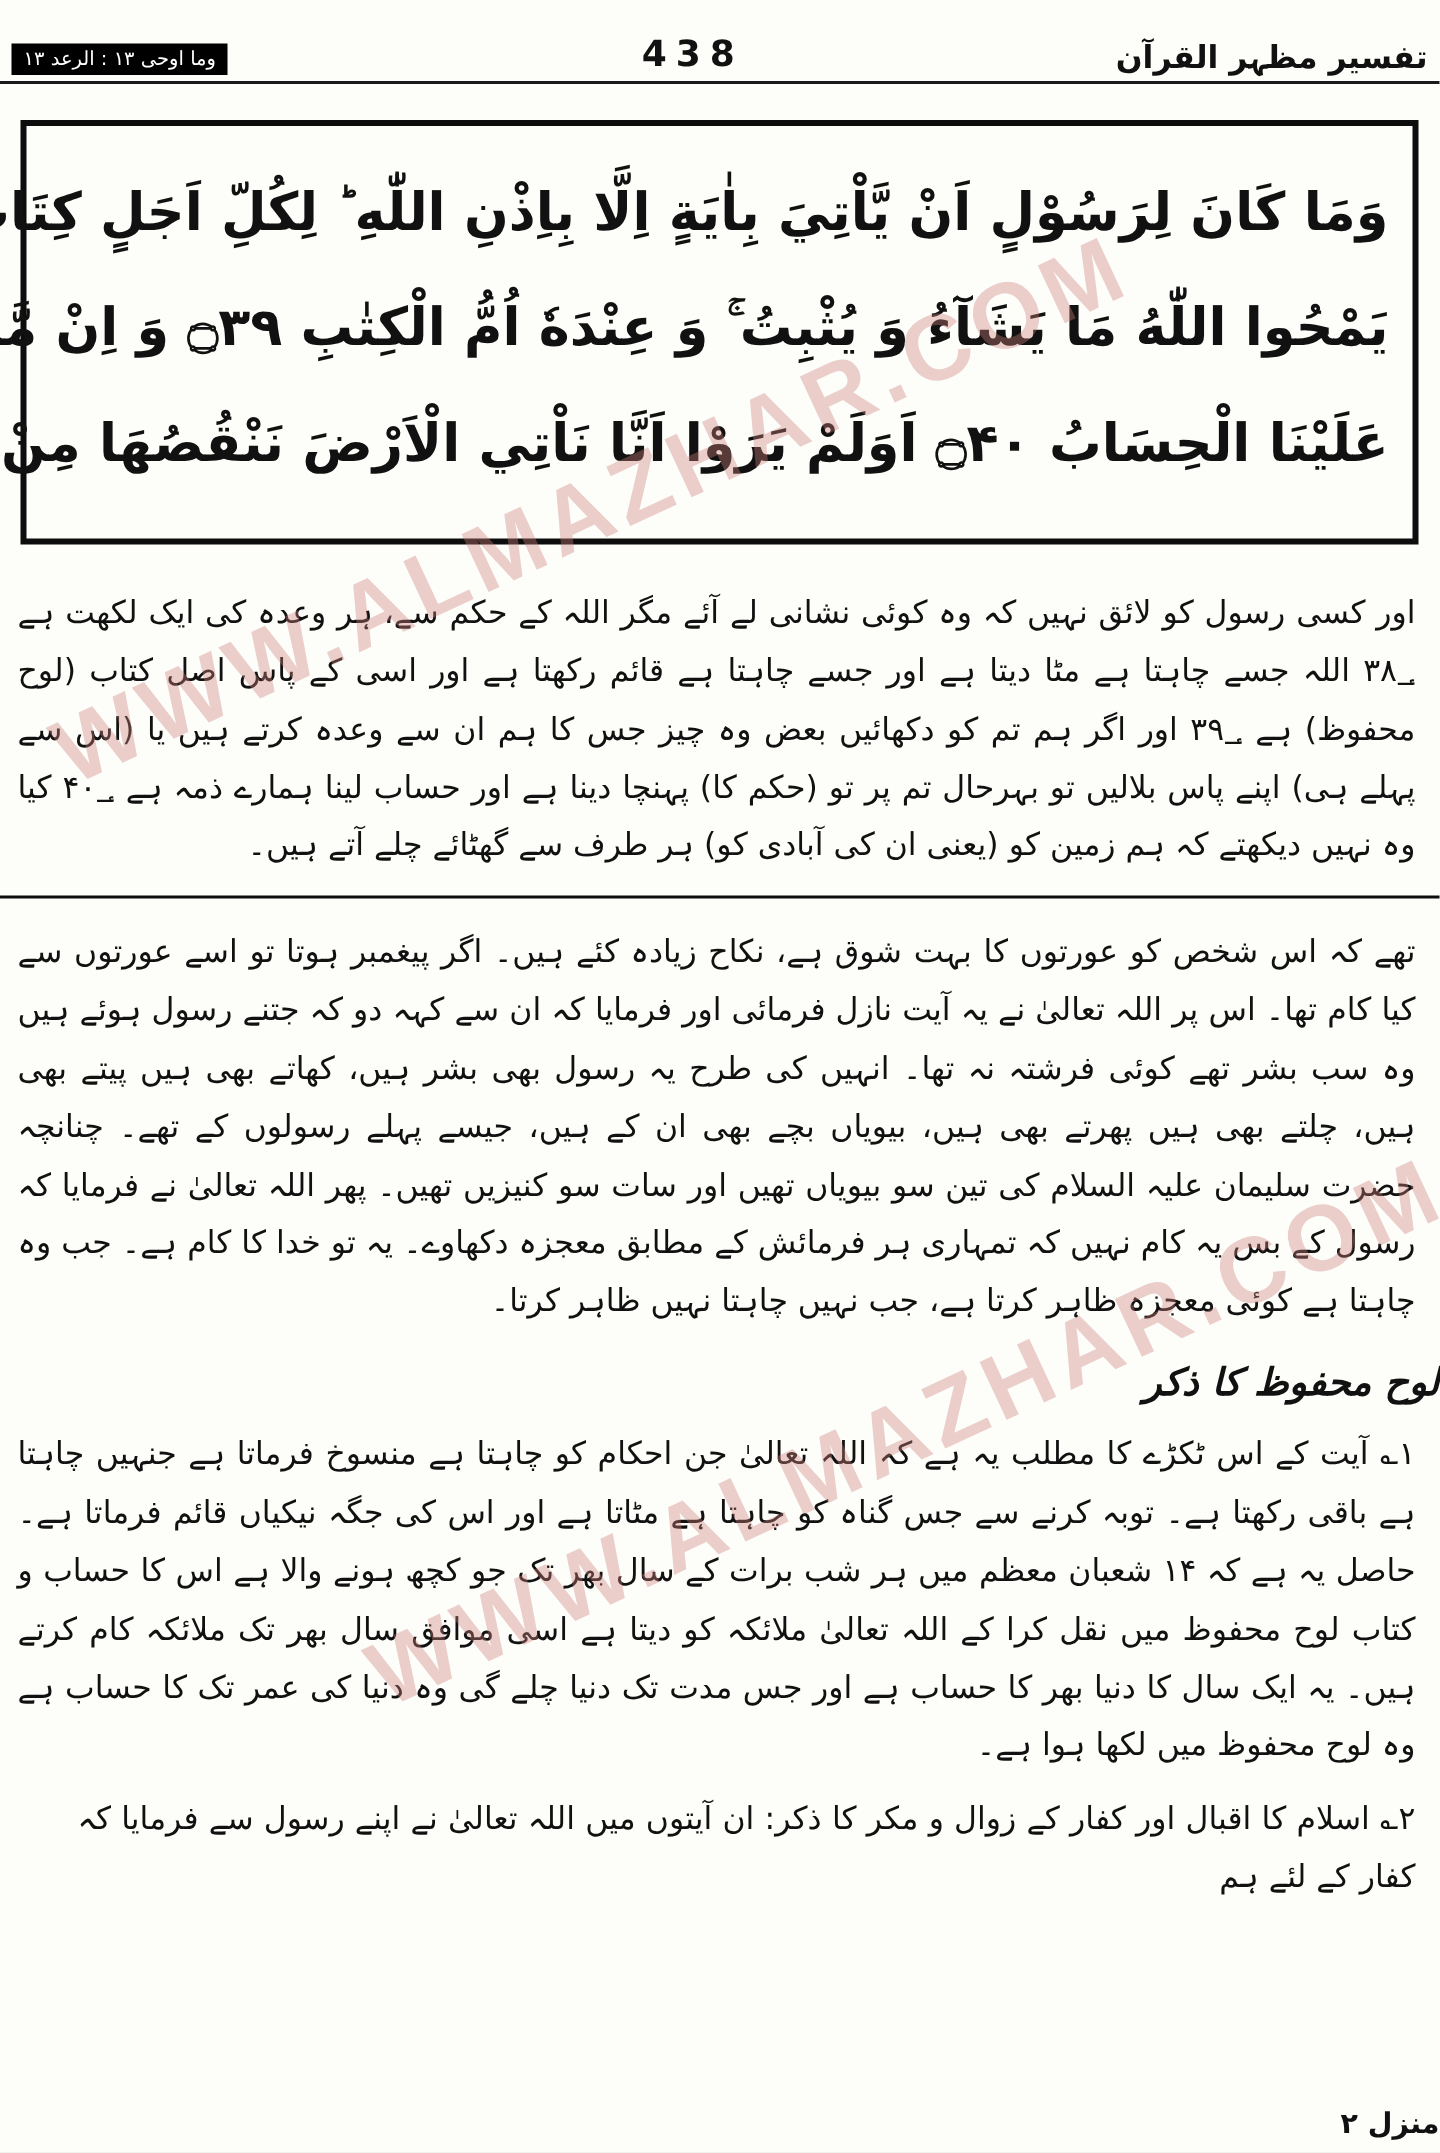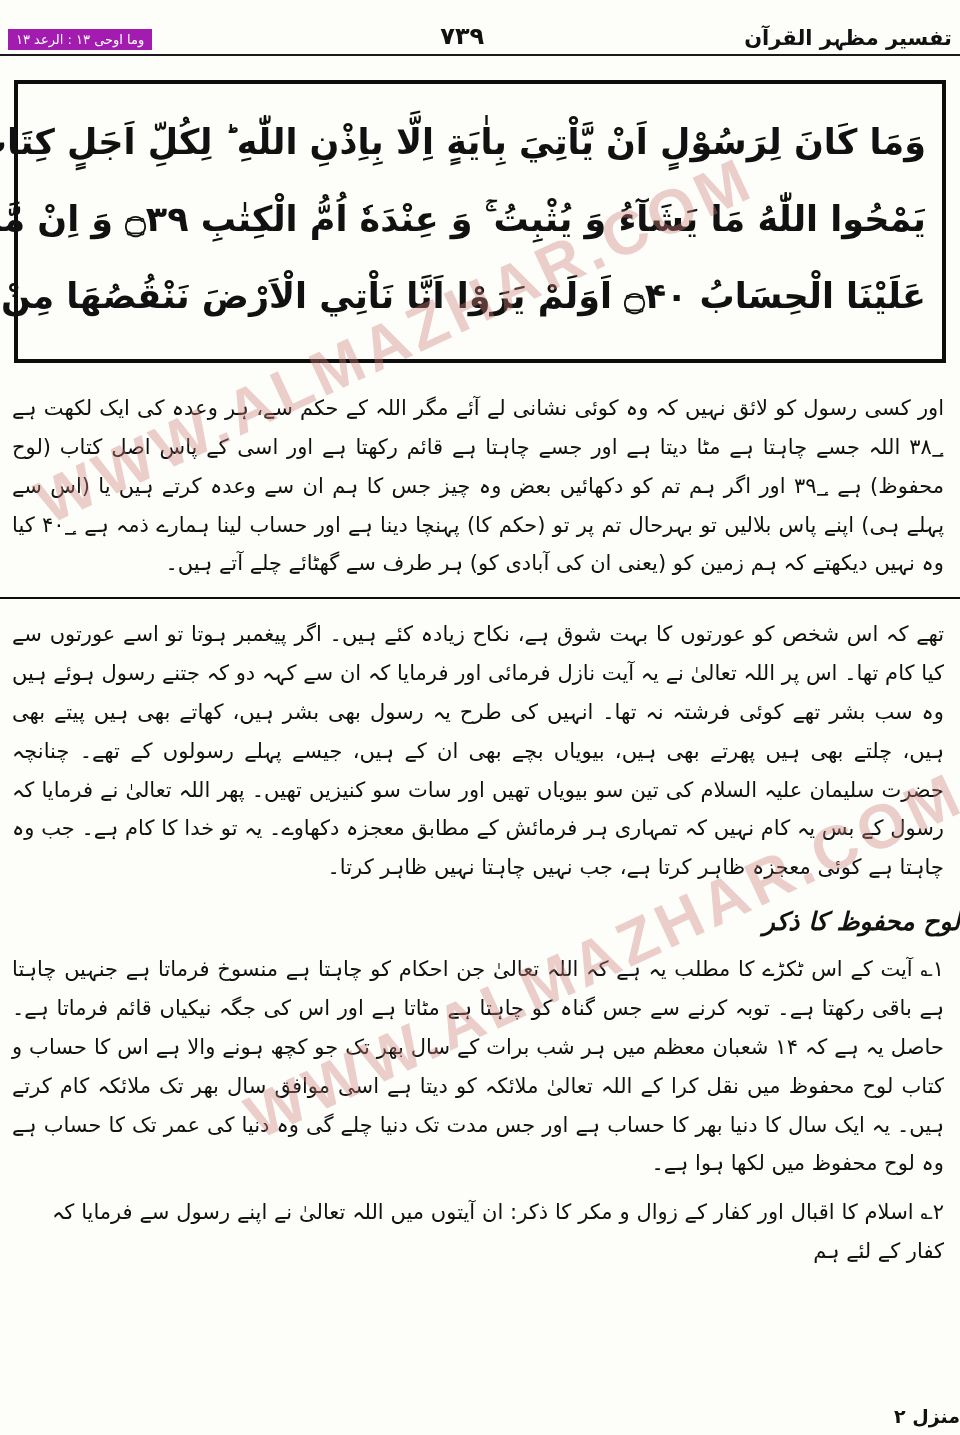--- a/index.html
+++ b/index.html
@@ -35,21 +35,21 @@
     white-space: nowrap;
     margin-top: 16px;
   }
   .header .page-number {
     font-size: 24px;
     font-weight: bold;
     letter-spacing: 6px;
     transform: translateX(14px);
   }
   .header .ref-strip {
-    background: #a21caf;
+    background: #000000;
     color: #fff;
     font-size: 13px;
     padding: 3px 8px;
     white-space: nowrap;
   }
   
   .quran-box {
     margin: 24px 14px 14px 14px;
     border: 4px solid #0d0d0d;
     padding: 20px 16px 24px 16px;
@@ -111,21 +111,21 @@
   .watermark.wm-top  { left: 40px;  top: 470px; }
   .watermark.wm-low  { left: 250px; top: 1085px; }
 </style>
 </head>
 <body>
 
 <div class="page">
 
   <div class="header">
     <div class="title">تفسیر مظہر القرآن</div>
-    <div class="page-number">۷۳۹</div>
+    <div class="page-number">438</div>
     <div class="ref-strip">وما اوحی ۱۳ : الرعد ۱۳</div>
   </div>
 
   <div class="quran-box">
     <div class="quran-line">وَمَا كَانَ لِرَسُوْلٍ اَنْ يَّاْتِيَ بِاٰيَةٍ اِلَّا بِاِذْنِ اللّٰهِ ؕ لِكُلِّ اَجَلٍ كِتَابٌ ۝۳۸</div>
     <div class="quran-line">يَمْحُوا اللّٰهُ مَا يَشَآءُ وَ يُثْبِتُ ۚ وَ عِنْدَهٗ اُمُّ الْكِتٰبِ ۝۳۹ وَ اِنْ مَّا</div>
     <div class="quran-line">عَلَيْنَا الْحِسَابُ ۝۴۰ اَوَلَمْ يَرَوْا اَنَّا نَاْتِي الْاَرْضَ نَنْقُصُهَا مِنْ اَطْرَافِهَا ؕ</div>
   </div>
 
   <div class="urdu-block">اور کسی رسول کو لائق نہیں کہ وہ کوئی نشانی لے آئے مگر اللہ کے حکم سے، ہر وعدہ کی ایک لکھت ہے ۳۸؀ اللہ جسے چاہتا ہے مٹا دیتا ہے اور جسے چاہتا ہے قائم رکھتا ہے اور اسی کے پاس اصل کتاب (لوح محفوظ) ہے ۳۹؀ اور اگر ہم تم کو دکھائیں بعض وہ چیز جس کا ہم ان سے وعدہ کرتے ہیں یا (اس سے پہلے ہی) اپنے پاس بلالیں تو بہرحال تم پر تو (حکم کا) پہنچا دینا ہے اور حساب لینا ہمارے ذمہ ہے ۴۰؀ کیا وہ نہیں دیکھتے کہ ہم زمین کو (یعنی ان کی آبادی کو) ہر طرف سے گھٹائے چلے آتے ہیں۔</div>

